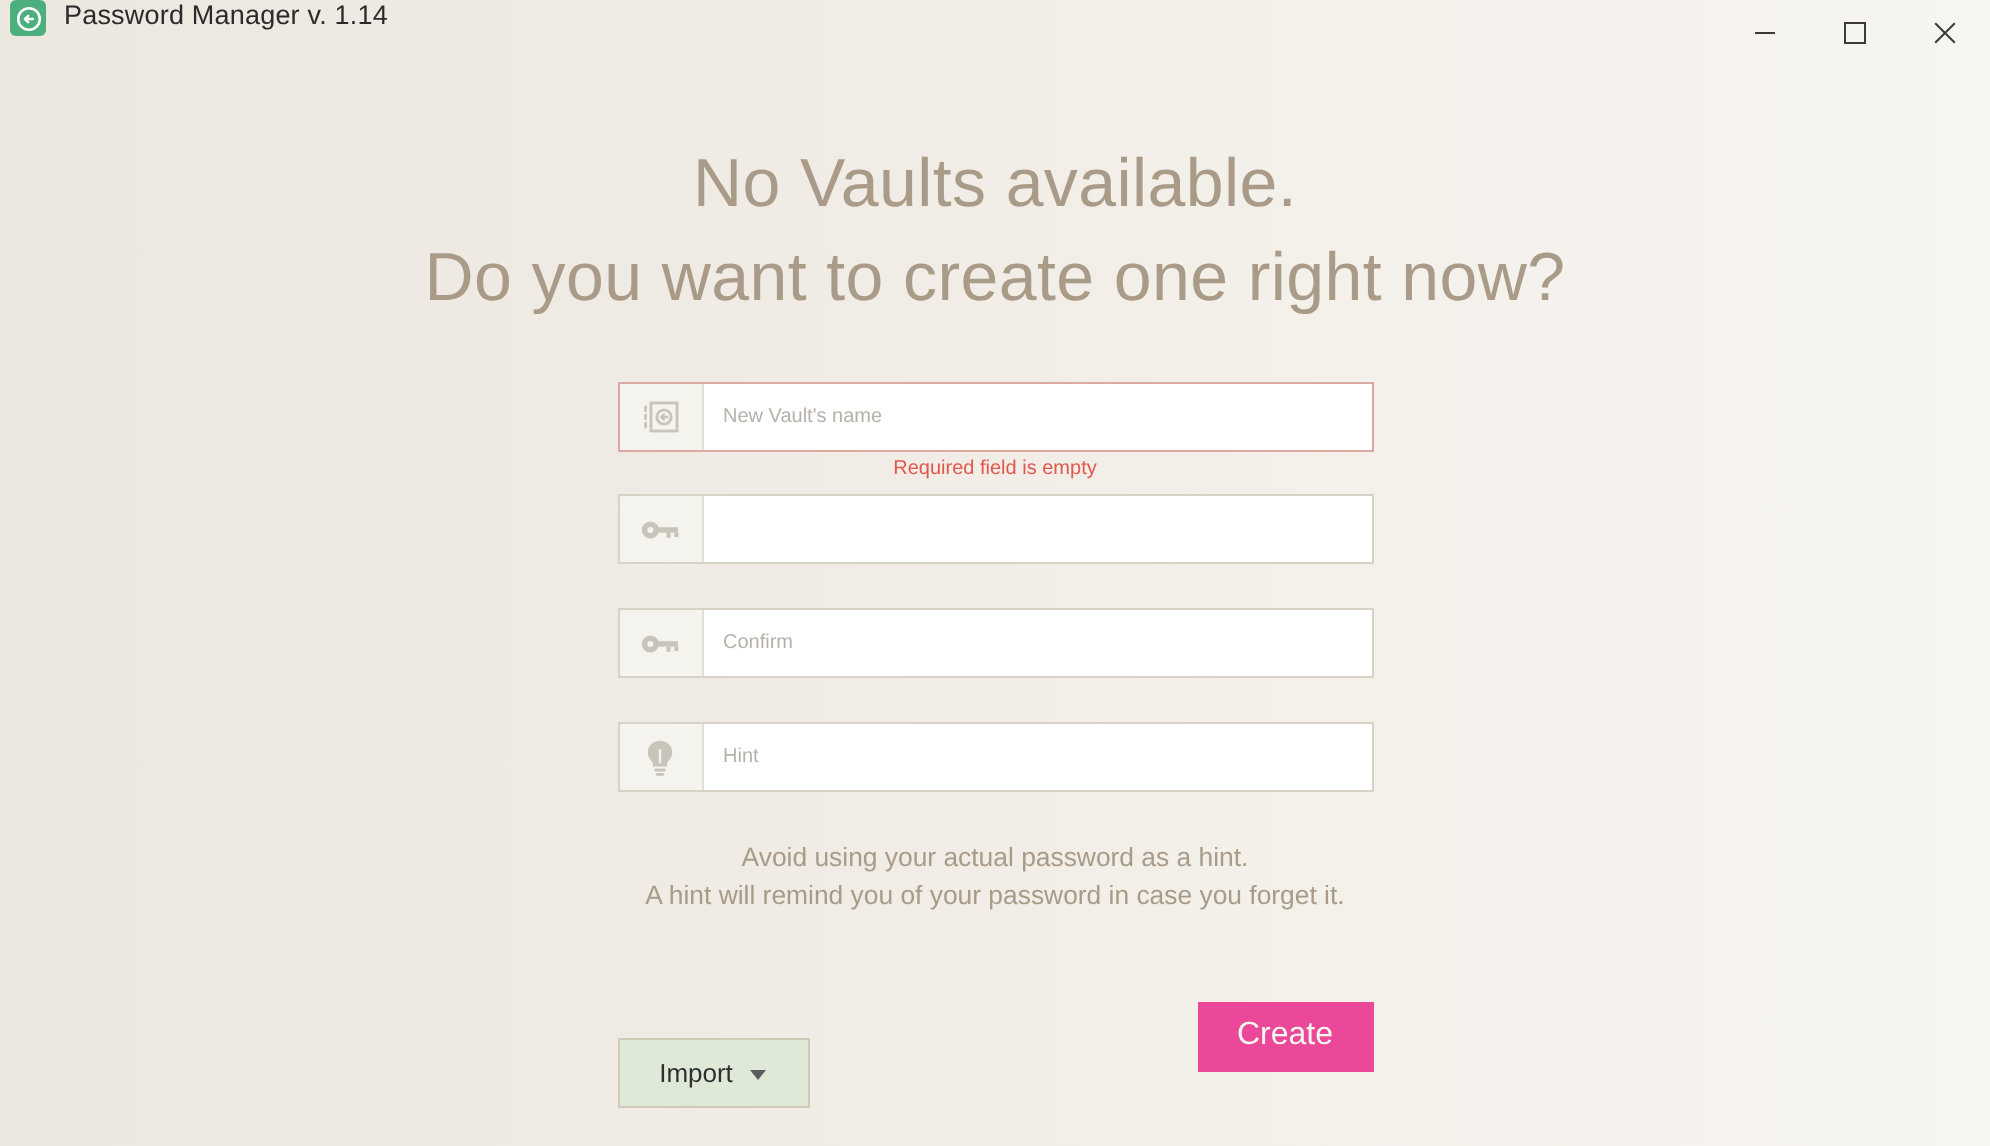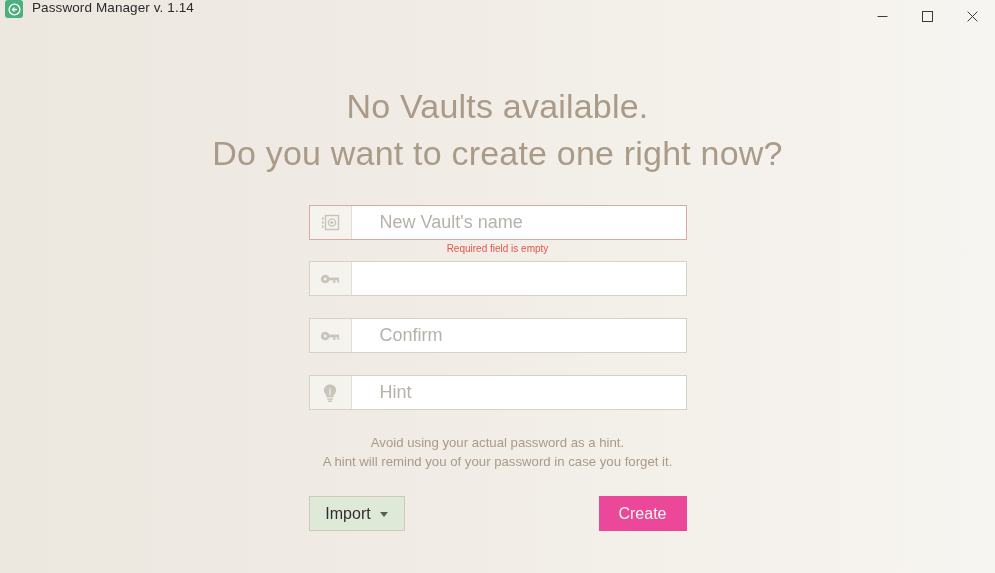--- a/index.html
+++ b/index.html
@@ -59,21 +59,21 @@
   .win-btn svg { display: block; }
 
   
   .content {
     height: 541px;
     display: flex;
     flex-direction: column;
     align-items: center;
   }
   .headline {
-    margin-top: 51px;
+    margin-top: 37px;
     text-align: center;
     color: #a99b87;
     font-size: 34px;
     font-weight: 400;
     line-height: 47px;
     letter-spacing: .2px;
   }
   .headline .l2 { display: block; }
 
   .form {
@@ -101,23 +101,23 @@
     border-right: 1px solid #e2dfd6;
     color: #c8c4ba;
   }
   .field-icon svg { display: block; }
   .field-input {
     flex: 1;
     border: none;
     outline: none;
     background: transparent;
     font-family: "Liberation Sans", sans-serif;
-    font-size: 18px;
+    font-size: 10px;
     color: #55504a;
-    padding: 0 28px;
+    padding: 0 10px;
   }
   .field-input::placeholder { color: #b6b1aa; opacity: 1; }
 
   .error-msg {
     text-align: center;
     color: #e2564c;
     font-size: 10px;
     margin-top: 3px;
     margin-bottom: 4px;
     height: 14px;
@@ -143,26 +143,27 @@
     align-items: center;
   }
   .btn-import {
     height: 35px;
     min-width: 96px;
     padding: 0 15px;
     background: #dfe9d8;
     border: 1px solid #cfc9b8;
     color: #2f2f2f;
     font-family: "Liberation Sans", sans-serif;
-    font-size: 16px;
+    font-size: 13px;
     display: flex;
     align-items: center;
     justify-content: center;
     gap: 9px;
     box-sizing: border-box;
+    margin-top: 37px;
   }
   .caret {
     width: 0;
     height: 0;
     border-left: 4.5px solid transparent;
     border-right: 4.5px solid transparent;
     border-top: 5px solid #5c5c5c;
     margin-top: 2px;
   }
   .btn-create {

